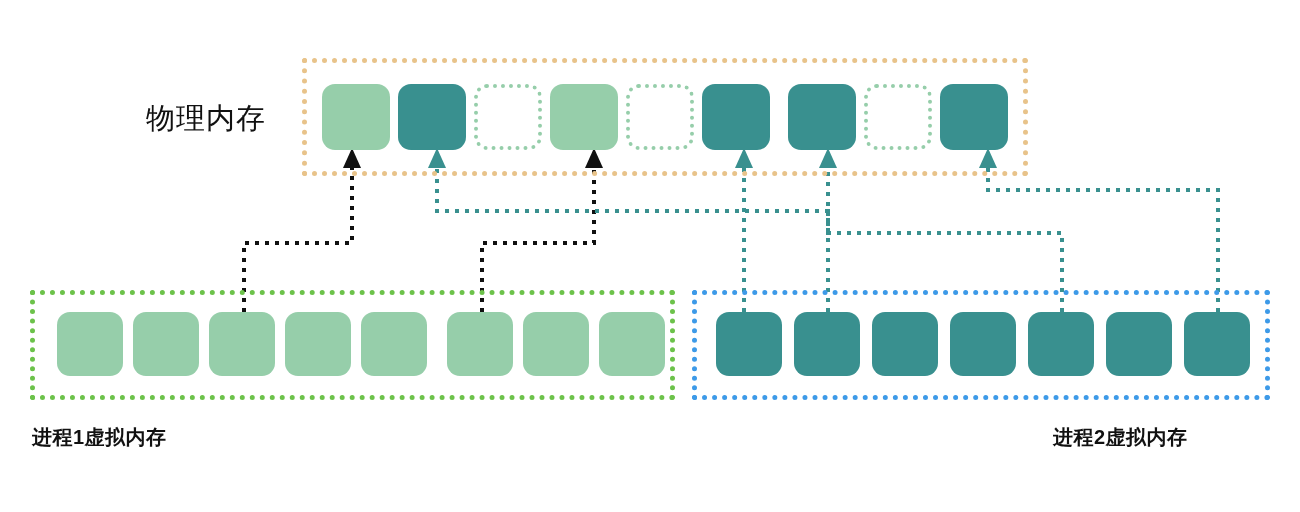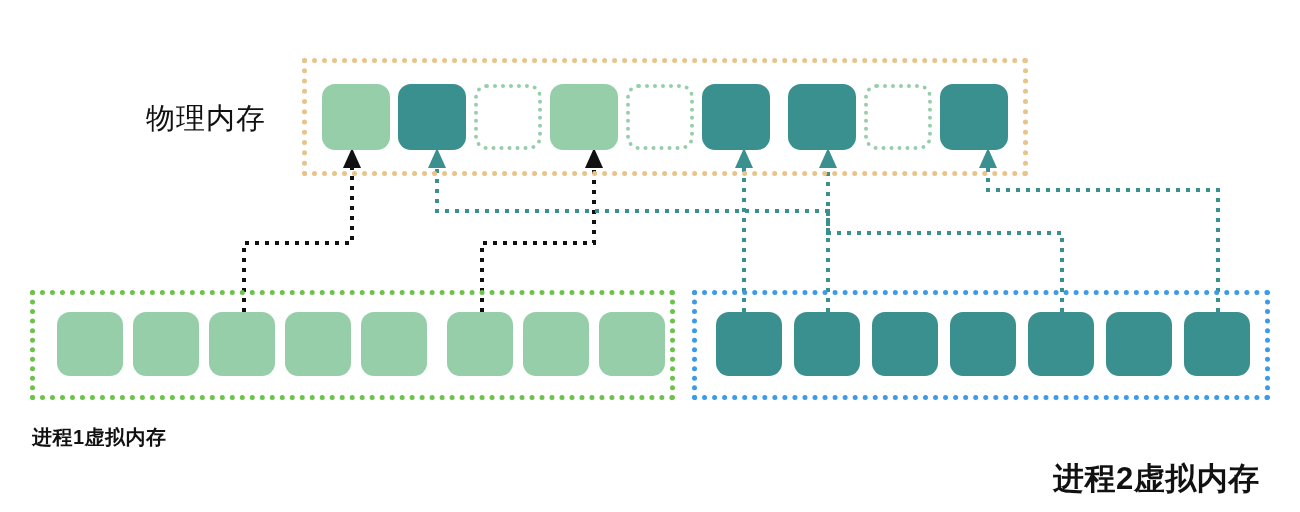--- a/index.html
+++ b/index.html
@@ -90,24 +90,23 @@
   .label.p1-label {
     left: 32px;
     top: 424px;
     font-size: 20px;
     font-weight: bold;
     letter-spacing: 0.5px;
   }
   .label.p2-label {
     left: 1053px;
     top: 424px;
-    font-size: 31px;
+    font-size: 20px;
     font-weight: bold;
     letter-spacing: 0.5px;
-    margin-top: 34px;
   }
 </style>
 </head>
 <body>
 
 <div id="stage">
 
   <svg id="wires" viewBox="0 0 1300 512" xmlns="http://www.w3.org/2000/svg">
       <polyline points="244,312 244,243 352,243 352,168" fill="none" stroke="#111111" stroke-width="4" stroke-linecap="butt" stroke-dasharray="4 6"></polyline>
       <polyline points="482,312 482,243 594,243 594,168" fill="none" stroke="#111111" stroke-width="4" stroke-linecap="butt" stroke-dasharray="4 6"></polyline>

